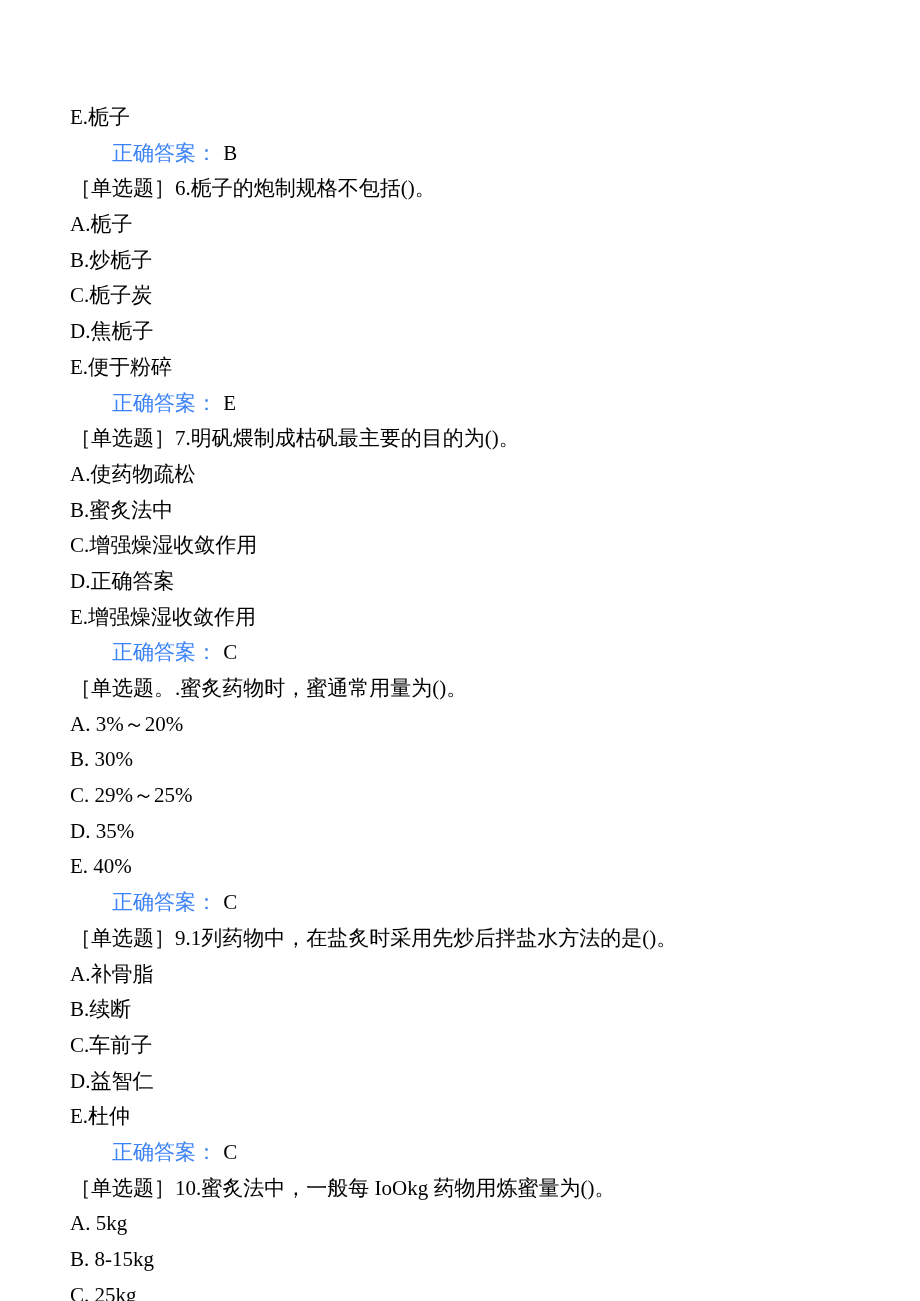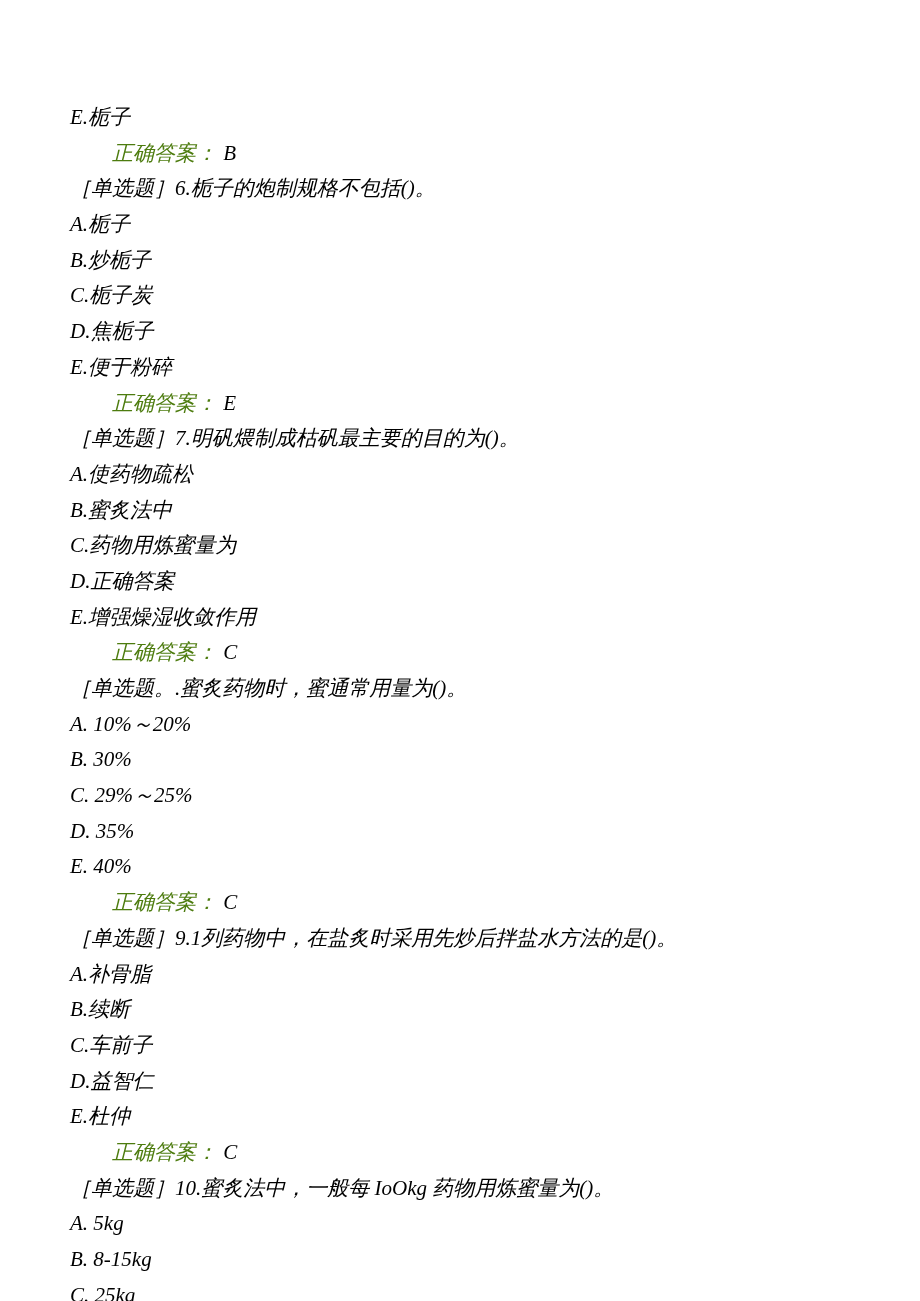--- a/index.html
+++ b/index.html
@@ -1,37 +1,36 @@
 <!DOCTYPE html>
 <html><head>
 <meta charset="utf-8">
 <style>
   * {
     margin: 0;
     padding: 0;
     box-sizing: border-box;
-    font-style: italic;
   }
   body {
     background: #ffffff;
     font-family: "SimSun", "宋体", serif;
     font-size: 21px;
     line-height: 1.7;
     color: #000000;
     width: 920px;
     padding: 100px 70px 60px 70px;
   }
   .line {
     display: block;
   }
   .indent {
     padding-left: 2em;
   }
   .answer {
-    color: #4d7c0f;
+    color: #3b82f6;
   }
   .answer-value {
     color: #000000;
     margin-left: 0.3em;
   }
 </style>
 </head>
 <body>
 
 <div class="line">E.栀子</div>
@@ -45,29 +44,29 @@
 <div class="line">C.栀子炭</div>
 <div class="line">D.焦栀子</div>
 <div class="line">E.便于粉碎</div>
 <div class="line indent">
   <span class="answer">正确答案：</span><span class="answer-value">E</span>
 </div>
 
 <div class="line">［单选题］7.明矾煨制成枯矾最主要的目的为()。</div>
 <div class="line">A.使药物疏松</div>
 <div class="line">B.蜜炙法中</div>
-<div class="line">C.药物用炼蜜量为</div>
+<div class="line">C.增强燥湿收敛作用</div>
 <div class="line">D.正确答案</div>
 <div class="line">E.增强燥湿收敛作用</div>
 <div class="line indent">
   <span class="answer">正确答案：</span><span class="answer-value">C</span>
 </div>
 
 <div class="line">［单选题。.蜜炙药物时，蜜通常用量为()。</div>
-<div class="line">A. 10%～20%</div>
+<div class="line">A. 3%～20%</div>
 <div class="line">B. 30%</div>
 <div class="line">C. 29%～25%</div>
 <div class="line">D. 35%</div>
 <div class="line">E. 40%</div>
 <div class="line indent">
   <span class="answer">正确答案：</span><span class="answer-value">C</span>
 </div>
 
 <div class="line">［单选题］9.1列药物中，在盐炙时采用先炒后拌盐水方法的是()。</div>
 <div class="line">A.补骨脂</div>

